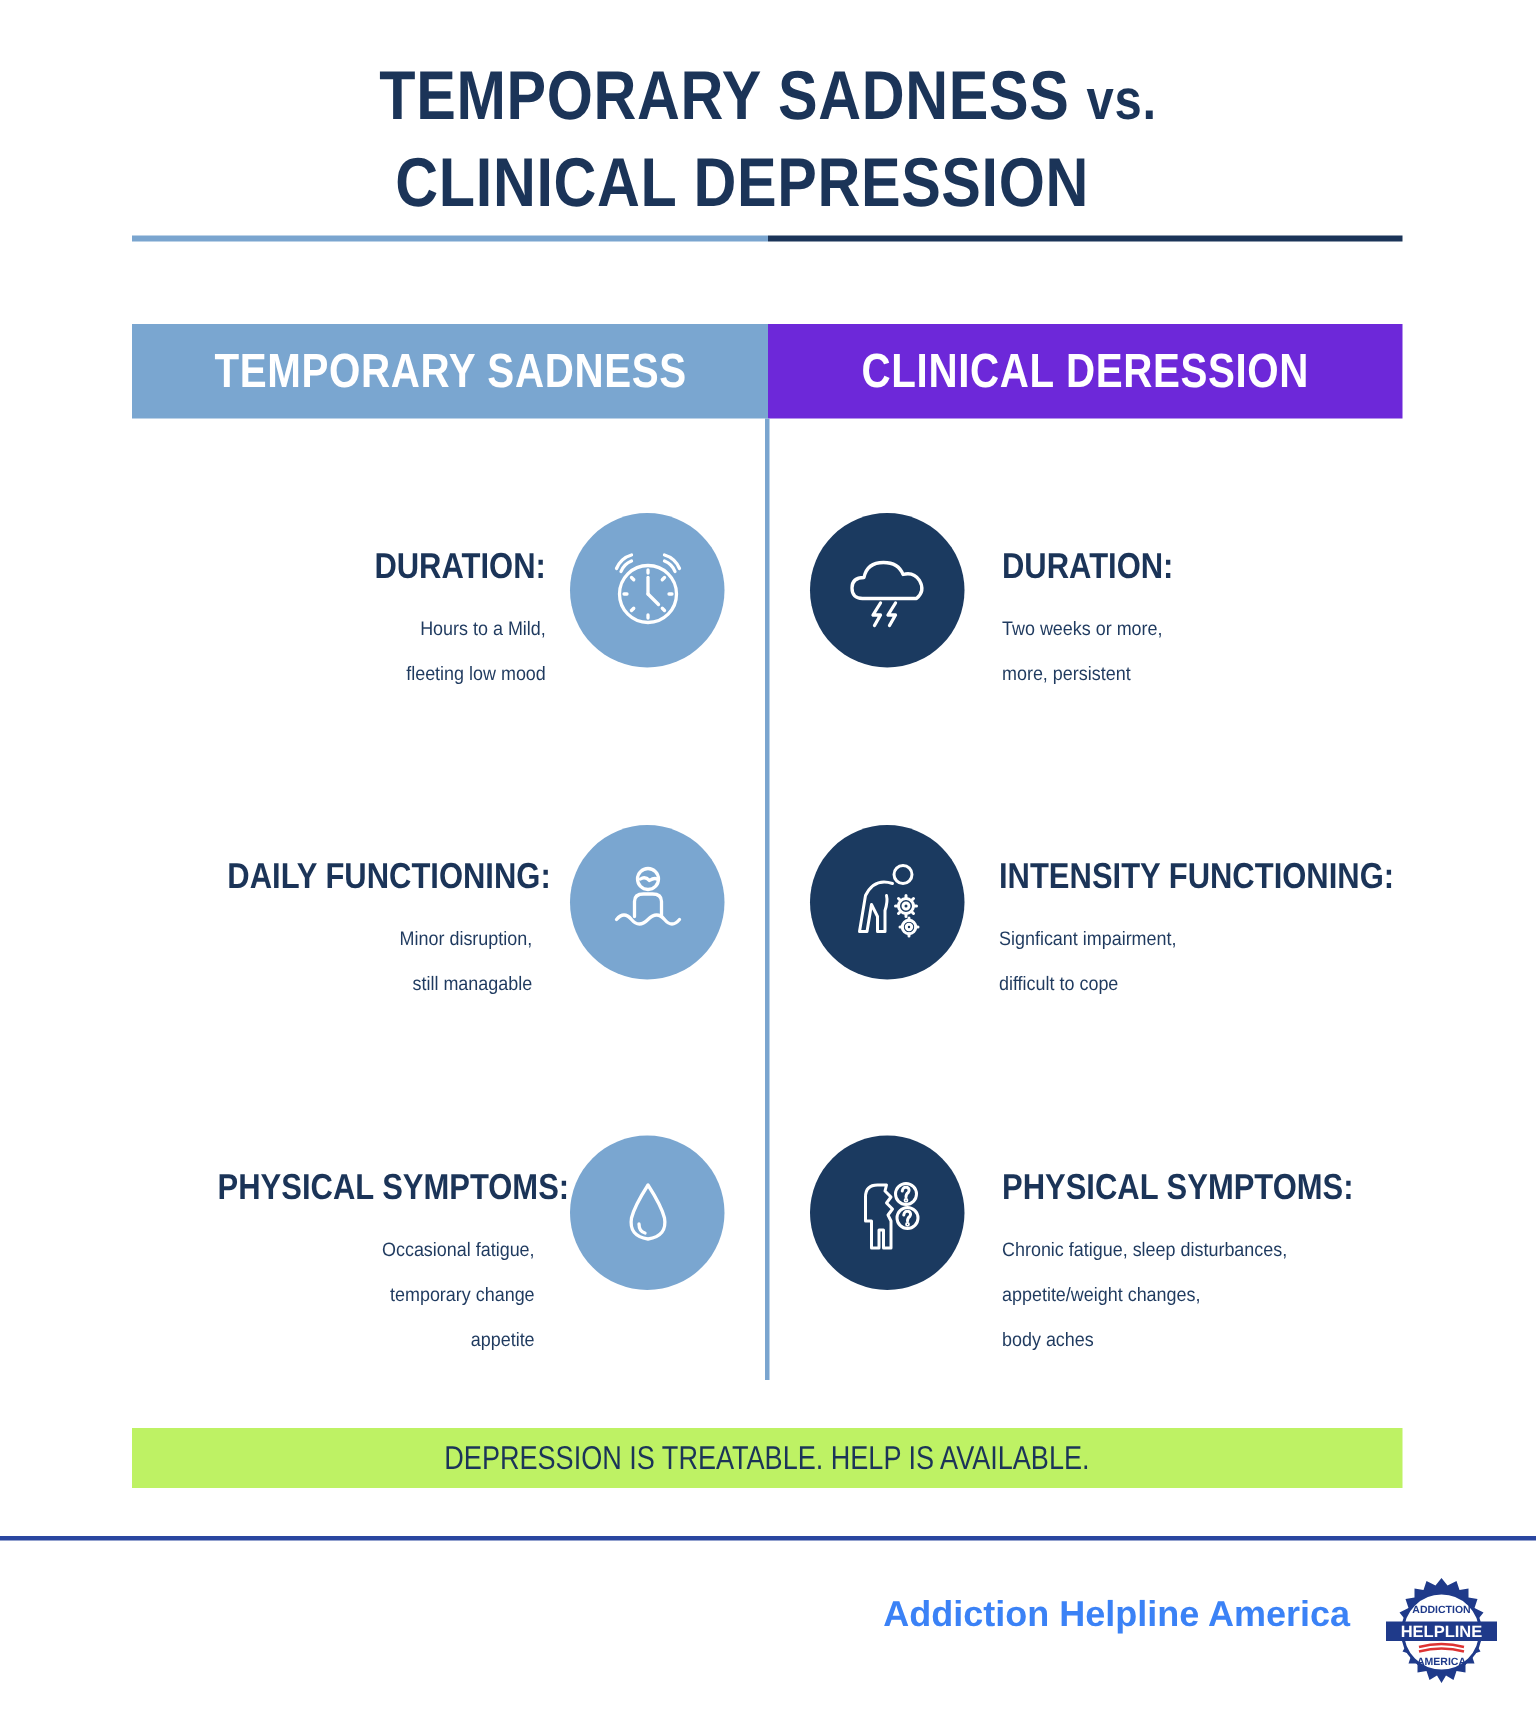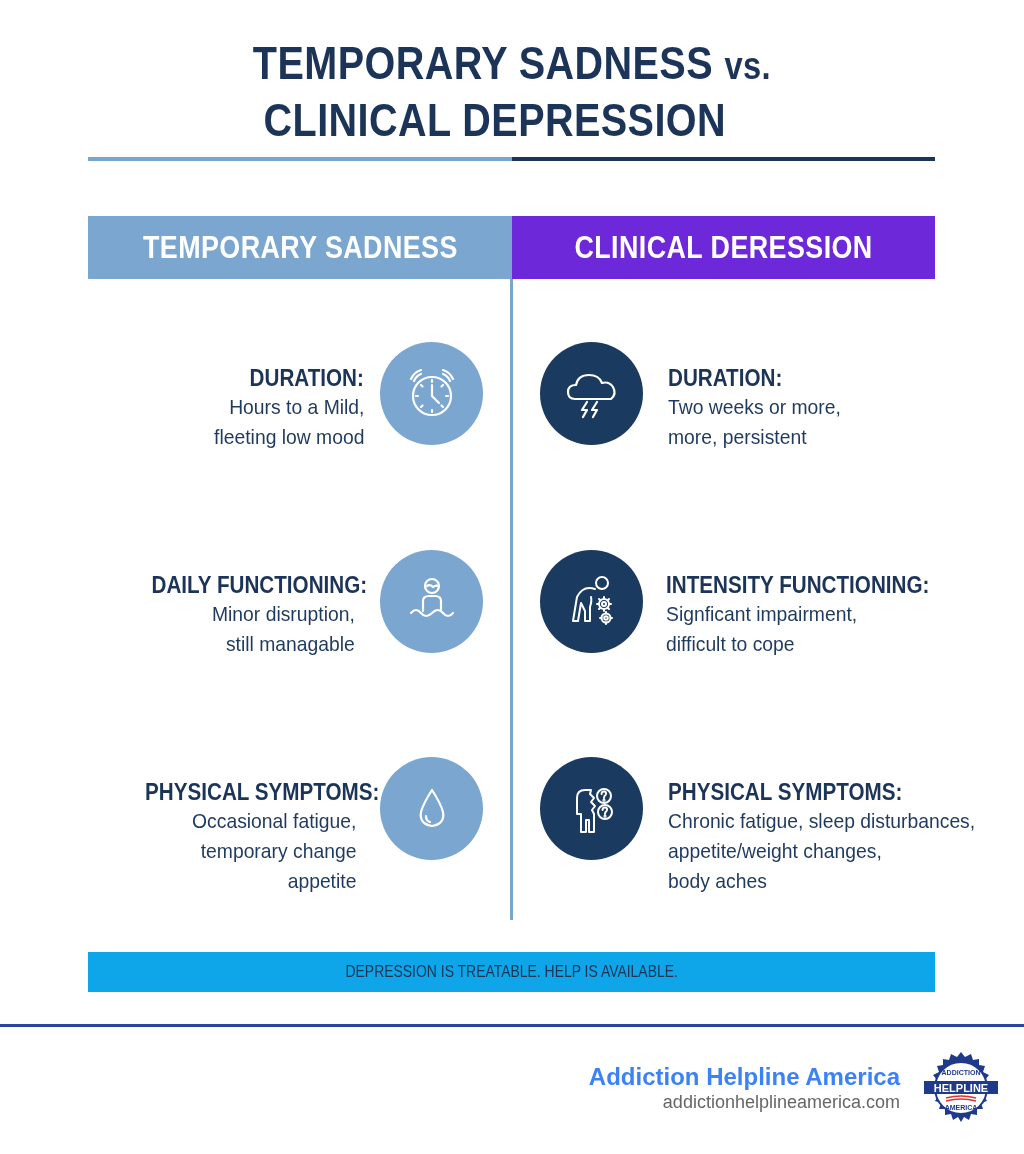--- a/index.html
+++ b/index.html
@@ -44,30 +44,30 @@
   .block.left { right: 660px; text-align: right; }
   .block.left.center { }
   .block.right { left: 668px; text-align: left; }
   .label {
     font-weight: 700; font-size: 24px; color: #1b3458; white-space: nowrap;
     display: inline-block; transform: scaleX(0.86);
   }
   .block.left .label { transform-origin: right center; }
   .block.left.center .label { transform-origin: center center; }
   .block.right .label { transform-origin: left center; }
-  .desc { font-size: 21px; line-height: 30px; color: #1f3a5f; white-space: nowrap; margin-top: 0; }
+  .desc { font-size: 13px; line-height: 30px; color: #1f3a5f; white-space: nowrap; margin-top: 12px; }
   .desc div { display: block; transform: scaleX(0.92); }
   .block.left .desc div { transform-origin: right center; }
   .block.left.center .desc div { transform-origin: center center; }
   .block.right .desc div { transform-origin: left center; }
 
   .banner {
     position: absolute; left: 88px; top: 952px; width: 847px; height: 40px;
-    background: #0ea5e9; display: flex; align-items: center; justify-content: center;
-    font-size: 17px; color: #1b3458;
+    background: #bef264; display: flex; align-items: center; justify-content: center;
+    font-size: 22px; color: #1b3458;
   }
   .banner span { display: inline-block; transform: scaleX(0.82); }
 
   .footer-rule { position: absolute; left: 0; top: 1024px; width: 1024px; height: 3px; background: #2a46a0; }
 
   .brand { position: absolute; right: 124px; top: 1063px; text-align: right; }
   .brand-name { font-weight: 700; font-size: 24px; color: #3b82f6; line-height: 28px; }
   .brand-url { font-size: 18px; color: #666666; line-height: 22px; }
 
   .seal { position: absolute; left: 918px; top: 1050px; width: 86px; height: 84px; }
@@ -203,21 +203,20 @@
 </div>
 
 <div class="banner">
   <span>DEPRESSION IS TREATABLE. HELP IS AVAILABLE.</span>
 </div>
 
 <div class="footer-rule"></div>
 
 <div class="brand">
   <div class="brand-name">Addiction Helpline America</div>
-  <div class="brand-url">addictionhelplineamerica.com</div>
 </div>
 
 <div class="seal">
   <svg viewBox="0 0 86 84" width="86" height="84">
     <polygon fill="#1f3a8a" points="43,2 47,7 53,4 55,10 61,9 61,15 67,16 65,22 71,25 67,30 72,34 67,38 71,43 66,46 69,51 63,53 65,59 59,59 59,65 53,64 51,70 46,67 43,72 40,67 35,70 33,64 27,65 27,59 21,59 23,53 17,51 20,46 15,43 19,38 14,34 19,30 15,25 21,22 19,16 25,15 25,9 31,10 33,4 39,7"></polygon>
     <circle cx="43" cy="38" r="26" fill="#ffffff" stroke="#1f3a8a" stroke-width="2"></circle>
     <text x="43" y="25" text-anchor="middle" font-family="Liberation Sans, sans-serif" font-weight="700" font-size="7" fill="#1f3a8a">ADDICTION</text>
     <rect x="6" y="31" width="74" height="13" fill="#1f3a8a"></rect>
     <text x="43" y="41.5" text-anchor="middle" font-family="Liberation Sans, sans-serif" font-weight="700" font-size="11" fill="#ffffff">HELPLINE</text>
     <path d="M28 48 Q43 44 58 48" stroke="#d33" stroke-width="1.6" fill="none"></path>

